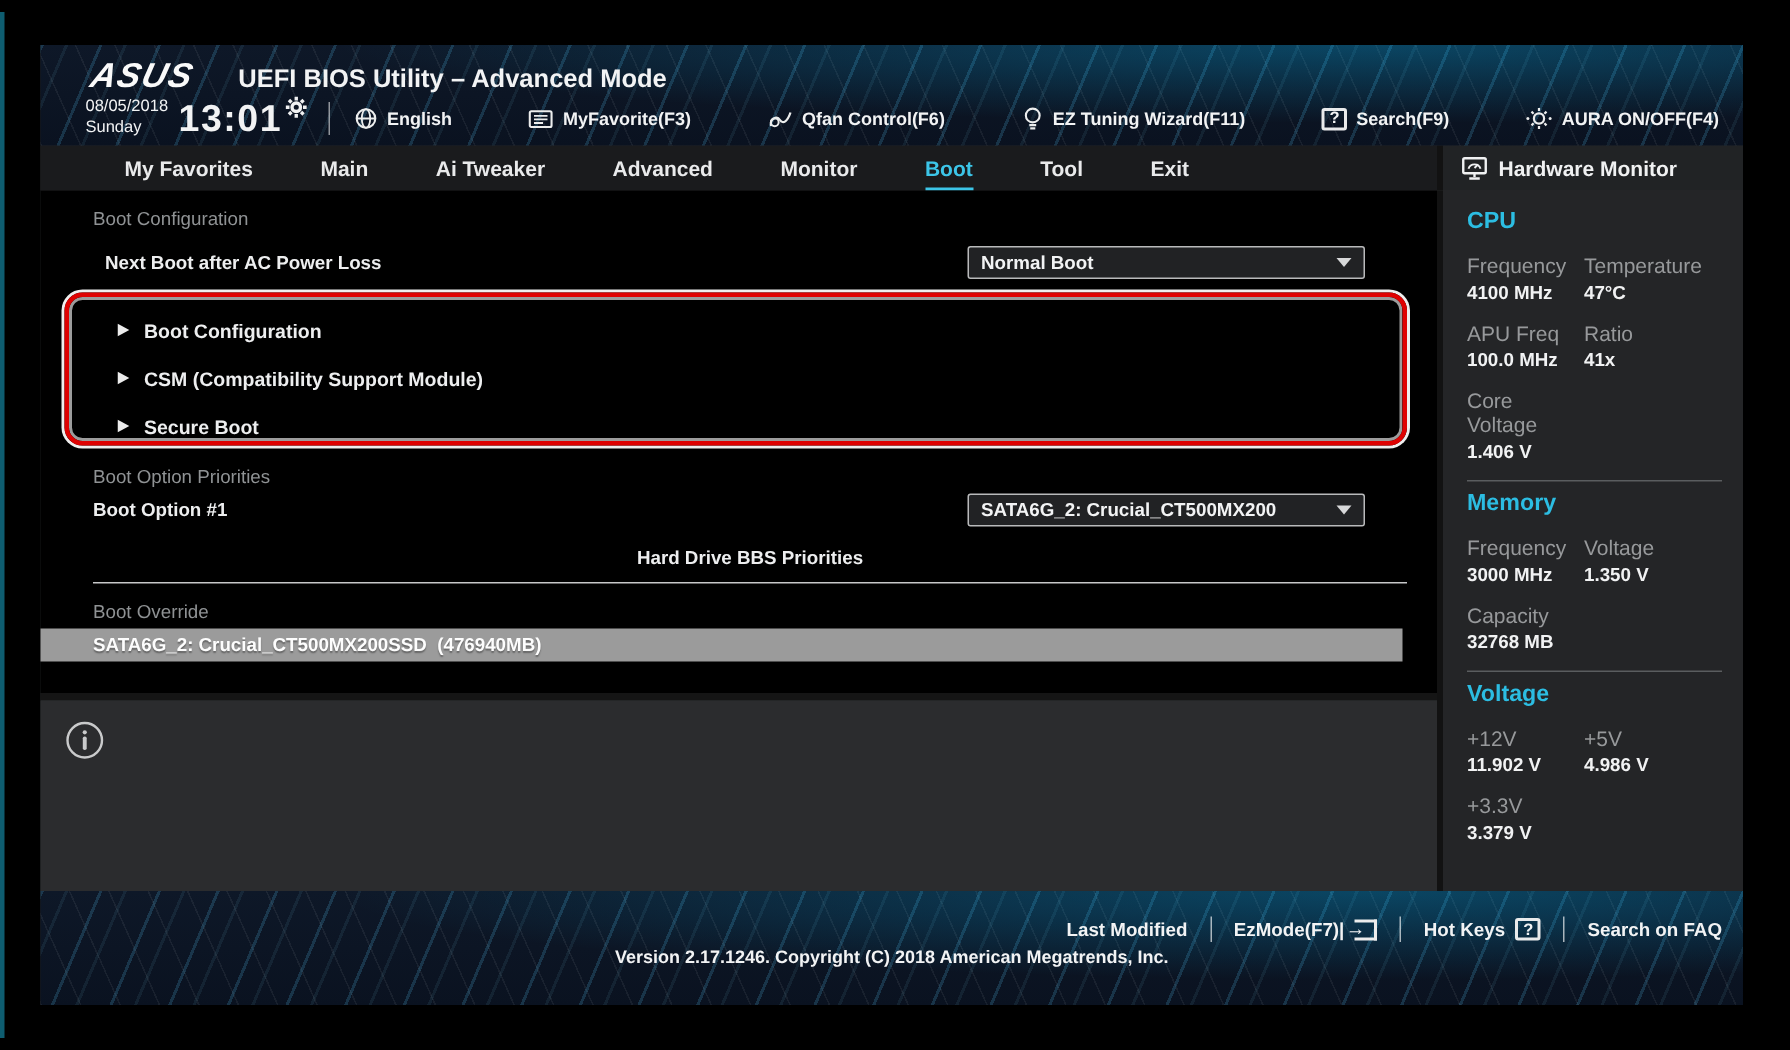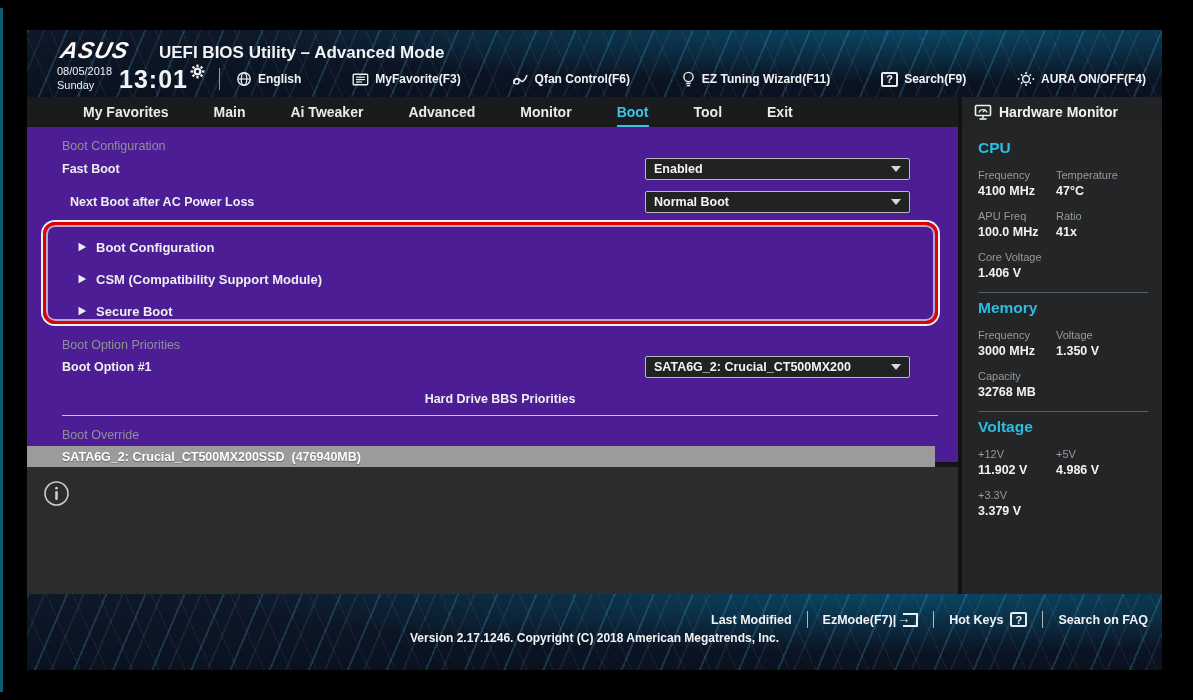--- a/index.html
+++ b/index.html
@@ -40,21 +40,21 @@
     padding-left:56px; gap:45px; }
   .tab { font-size:14px; font-weight:bold; color:#e9eaeb; height:100%; display:flex;
     align-items:center; cursor:default; }
   .tab.active { color:#3cc5e8; border-bottom:2px solid #3cc5e8; padding-top:2px; }
   .hw-header { flex:1; background:#212325; border-left:4px solid #121212; display:flex;
     align-items:center; gap:7px; padding-left:12px; color:#f0f1f2; font-size:14px; font-weight:bold; }
 
   
   .main-row { display:flex; height:467px; flex:none; }
   .left-col { width:931px; display:flex; flex-direction:column; }
-  .content { height:335px; background:#4c1d95; padding:0 20px 0 35px; position:relative; }
+  .content { height:335px; background:#000000; padding:0 20px 0 35px; position:relative; }
   .section-label { color:#8f9294; font-size:12.5px; }
   .setting-row { display:flex; align-items:center; height:22px; }
   .setting-label { font-size:12.5px; font-weight:bold; color:#edeeef; }
   .indent { padding-left:8px; }
   .dropdown { margin-left:auto; margin-right:28px; width:265px; height:22px; background:#212224;
     border:1px solid #b9babb; border-radius:2px; display:flex; align-items:center;
     padding:0 8px; color:#f2f3f4; font-size:12.5px; font-weight:bold; cursor:default; }
   .dd-arrow { margin-left:auto; width:0; height:0; border-left:5px solid transparent;
     border-right:5px solid transparent; border-top:6px solid #d7d8d9; }
   .red-box { margin:9px 0 0 -19px; height:102px; border:3px solid #df0202; border-radius:12px;
@@ -69,21 +69,21 @@
   .mt5{margin-top:5px;} .mt4{margin-top:4px;}
   .panel-gap { height:5px; background:#151515; flex:none; }
   .info-panel { flex:1; background:#2b2c2e; position:relative; }
   .info-icon { position:absolute; left:16px; top:13px; }
 
   
   .sidebar { flex:1; background:#242527; border-left:4px solid #121212; padding:6px 14px 0 16px;
     color:#eef0f1; }
   .hm-title { color:#2cbde2; font-size:15.5px; font-weight:bold; margin:6px 0 12px; }
   .pair-grid { display:grid; grid-template-columns:1fr 92px; row-gap:12px; }
-  .pair .lbl { color:#97999b; font-size:11px; margin-bottom:3px; }
+  .pair .lbl { color:#97999b; font-size:14px; margin-bottom:3px; }
   .pair .val { color:#f1f2f3; font-size:12.5px; font-weight:bold; }
   .hm-divider { border-top:1px solid #5a5d5f; margin:12px 0 4px; }
 
   
   .win-footer { flex:1; position:relative; color:#f2f3f4; }
   .hotkeys-row { display:flex; justify-content:flex-end; align-items:center; padding:17px 14px 0 0; }
   .hk-item { display:flex; align-items:center; gap:7px; font-size:12.5px; font-weight:bold; cursor:default; }
   .hk-div { width:1px; height:17px; background:rgba(255,255,255,.65); margin:0 15px; }
   .ez-arrow { display:inline-flex; align-items:center; width:15px; height:14px;
     border:2px solid #eceded; border-left:none; position:relative; }
@@ -205,27 +205,20 @@
       <span>Hardware Monitor</span>
     </div>
   </div>
 
   <div class="main-row">
     <div class="left-col">
       <div class="content">
 
         <div class="section-label mt12">Boot Configuration</div>
 
-        <div class="setting-row mt5">
-          <span class="setting-label">Fast Boot</span>
-          <div class="dropdown">
-            <span>Enabled</span>
-            <span class="dd-arrow"></span>
-          </div>
-        </div>
 
         <div class="setting-row mt11">
           <span class="setting-label indent">Next Boot after AC Power Loss</span>
           <div class="dropdown">
             <span>Normal Boot</span>
             <span class="dd-arrow"></span>
           </div>
         </div>
 
         <div class="red-box">

